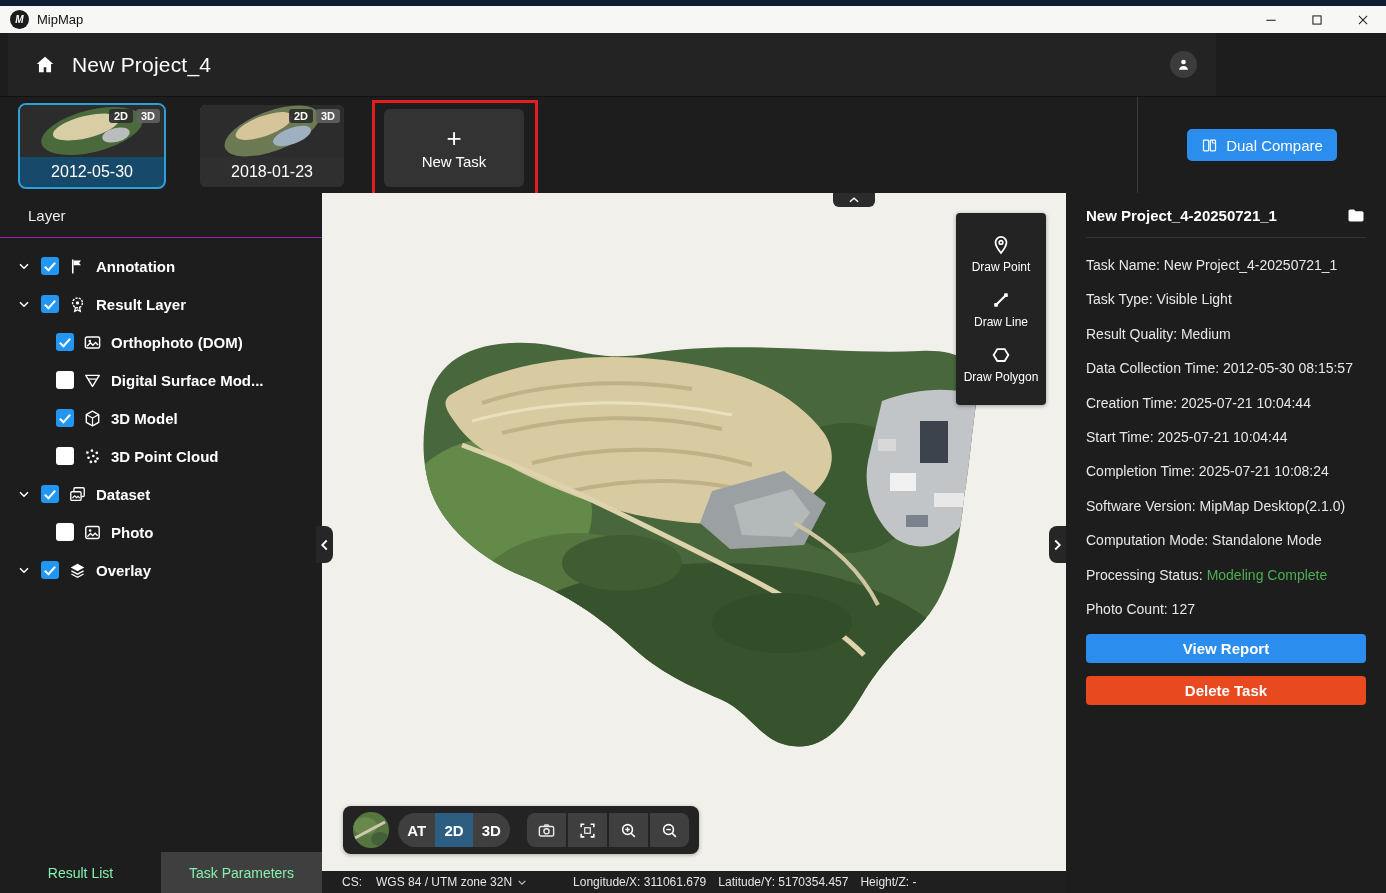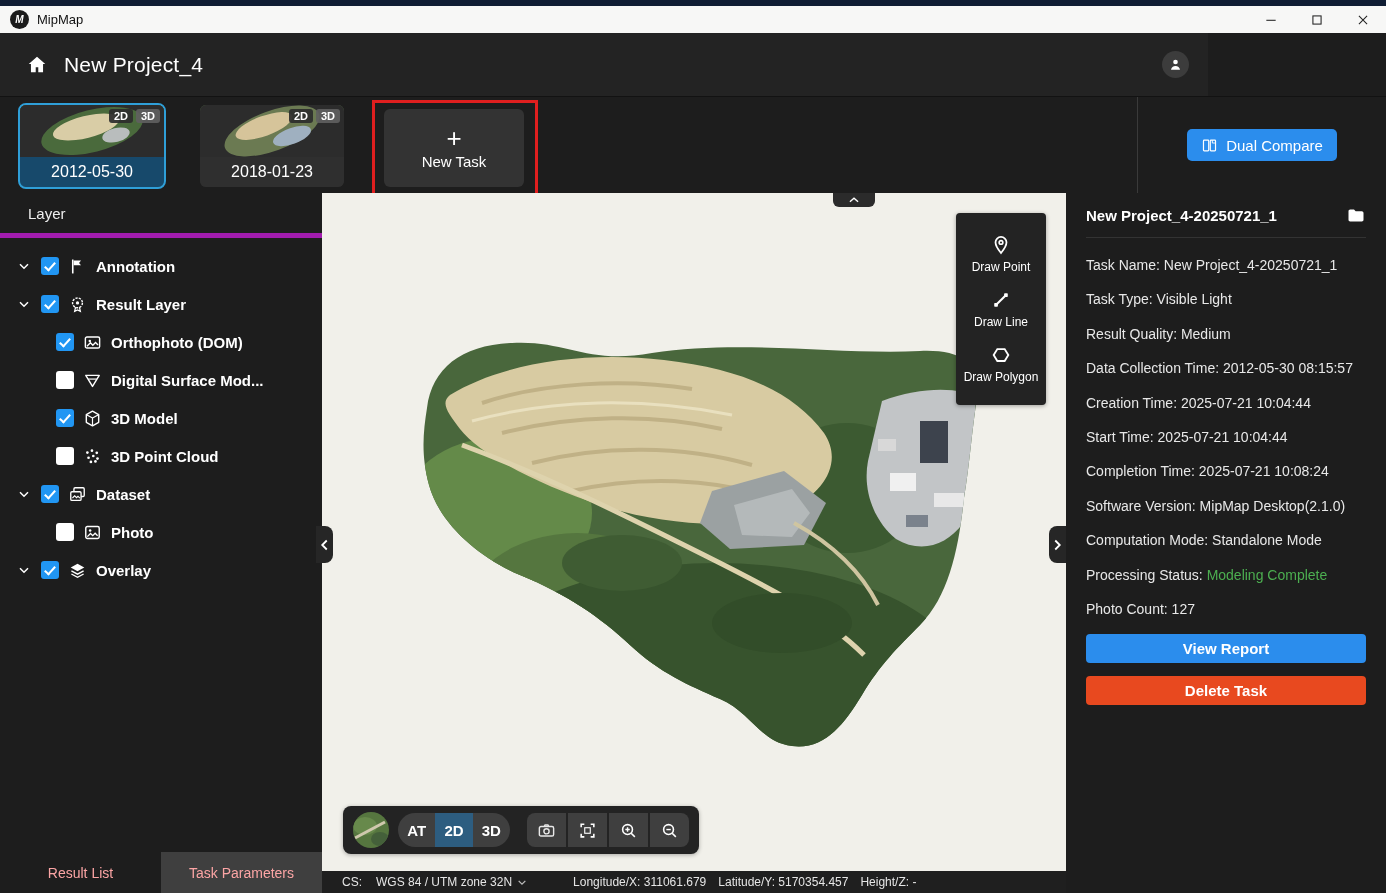--- a/index.html
+++ b/index.html
@@ -17,21 +17,21 @@
   .titlebar { position:absolute; left:0; top:6px; width:1386px; height:27px; background:#f7f7f6;
               display:flex; align-items:center; color:#111; }
   .applogo { width:19px; height:19px; border-radius:50%; background:#1b1b1b; color:#fff;
              margin-left:10px; display:flex; align-items:center; justify-content:center;
              font-size:10px; font-weight:700; font-style:italic; }
   .apptitle { margin-left:8px; font-size:13px; color:#111; }
   .winbtns { margin-left:auto; display:flex; height:100%; }
   .winbtn { width:46px; height:100%; display:flex; align-items:center; justify-content:center; color:#222; }
 
   
-  .appheader { position:absolute; left:0; top:33px; width:1208px; height:63px; background:#232323;
+  .appheader { position:absolute; left:8px; top:33px; width:1208px; height:63px; background:#232323;
                display:flex; align-items:center; }
   .home { margin-left:26px; }
   .projtitle { margin-left:16px; font-size:21px; font-weight:400; color:#fff; letter-spacing:.2px; }
   .avatar { position:absolute; right:19px; top:18px; width:27px; height:27px; border-radius:50%;
             background:#3c3c3c; display:flex; align-items:center; justify-content:center; }
 
   
   .taskstrip { position:absolute; left:0; top:96px; width:1386px; height:97px; background:#1d1d1d;
                border-top:1px solid #121212; }
   .strip-divider { position:absolute; left:1137px; top:0; width:1px; height:97px; background:#3a3a3a; }
@@ -56,36 +56,36 @@
   .newtask-btn .plus { font-size:26px; font-weight:300; line-height:22px; }
   .newtask-btn .lbl { font-size:15px; }
 
   .dualcompare { position:absolute; left:1187px; top:32px; width:150px; height:32px; border-radius:5px;
                  background:var(--accent); color:#fff; display:flex; align-items:center; justify-content:center;
                  gap:8px; font-size:15px; cursor:pointer; }
 
   
   .sidebar { position:absolute; left:0; top:193px; width:322px; height:700px; background:#1d1d1d; }
   .layer-hd { height:45px; display:flex; align-items:center; padding-left:28px; font-size:15px; color:#eee;
-              border-bottom:5px solid #a21caf; }
+              border-bottom:1px solid #a21caf; }
   .tree { padding-top:9px; }
   .trow { height:38px; display:flex; align-items:center; gap:9px; padding-left:16px; font-size:15px; }
   .trow.child { padding-left:56px; }
   .trow .lbl { font-weight:700; color:#fff; }
   .trow.child .lbl { font-weight:600; }
   .caret { width:16px; height:16px; flex:0 0 16px; }
   .cb { width:18px; height:18px; flex:0 0 18px; border-radius:3px; background:#fff; position:relative; cursor:pointer; }
   .cb.on { background:var(--cb); }
   .cb.on::after { content:""; position:absolute; left:6px; top:2.5px; width:4px; height:9px;
                   border:solid #fff; border-width:0 2px 2px 0; transform:rotate(42deg); }
   .ticon { width:19px; height:19px; flex:0 0 19px; }
 
   .side-tabs { position:absolute; left:0; bottom:0; width:322px; height:41px; display:flex; }
   .side-tab { flex:1; display:flex; align-items:center; justify-content:center; font-size:14px;
-              color:#fca5a5; background:#1d1d1d; cursor:pointer; }
+              color:#86efac; background:#1d1d1d; cursor:pointer; }
   .side-tab.on { background:#3f3f3f; }
 
   
   .map { position:absolute; left:322px; top:193px; width:744px; height:678px; background:#f1f0ea; overflow:hidden; }
   .map-top-tab { position:absolute; left:511px; top:0; width:42px; height:14px; background:#2b2b2b;
                  border-radius:0 0 6px 6px; display:flex; align-items:center; justify-content:center; cursor:pointer; }
   .edge-tab { position:absolute; width:17px; height:37px; background:#262626; display:flex;
               align-items:center; justify-content:center; cursor:pointer; z-index:5; }
   .edge-left { left:316px; top:526px; border-radius:0 8px 8px 0; }
   .edge-right { left:1049px; top:526px; border-radius:8px 0 0 8px; }

